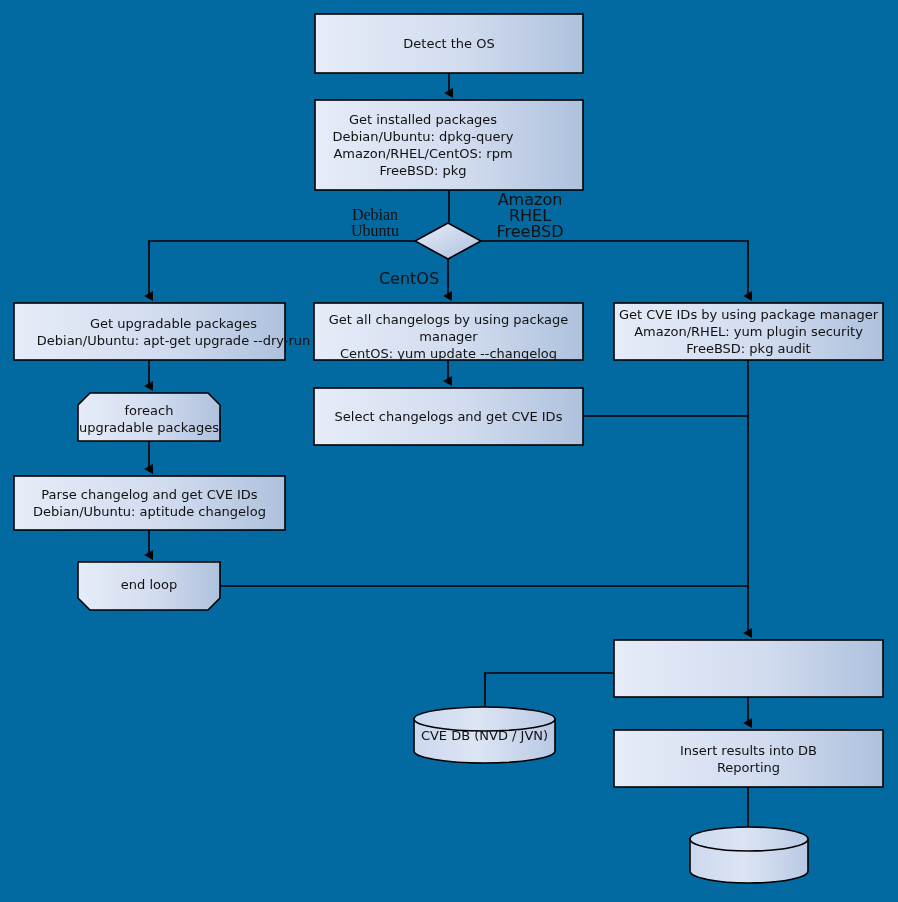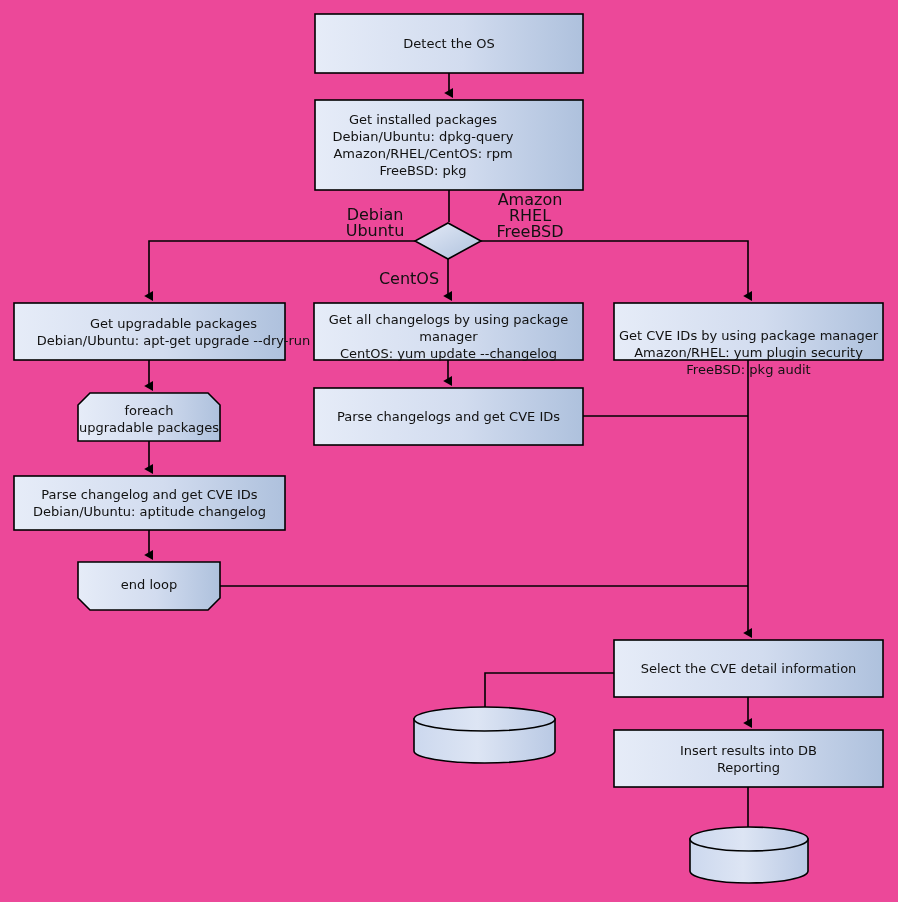--- a/index.html
+++ b/index.html
@@ -10,21 +10,21 @@
   body {
     width: 898px;
     height: 902px;
     font-family: "DejaVu Sans", "Liberation Sans", sans-serif;
     overflow: hidden;
   }
   #canvas {
     position: relative;
     width: 898px;
     height: 902px;
-    background: #ec4899;
+    background: #0369a1;
   }
   svg.layer {
     position: absolute;
     left: 0;
     top: 0;
     width: 898px;
     height: 902px;
   }
   .node-label {
     position: absolute;
@@ -151,42 +151,42 @@
 Debian/Ubuntu: dpkg-query
 Amazon/RHEL/CentOS: rpm
 FreeBSD: pkg</div>
 
   <div class="node-label" style="left:14px; top:303px; width:319px; height:57px;">Get upgradable packages
 Debian/Ubuntu: apt-get upgrade --dry-run</div>
 
   <div class="node-label" style="left:310px; top:303px; width:277px; height:67px;">Get all changelogs by using package manager
 CentOS: yum update --changelog</div>
 
-  <div class="node-label" style="left:614px; top:303px; width:269px; height:57px;margin-top:21px;">Get CVE IDs by using package manager
+  <div class="node-label" style="left:614px; top:303px; width:269px; height:57px;">Get CVE IDs by using package manager
 Amazon/RHEL: yum plugin security
 FreeBSD: pkg audit</div>
 
   <div class="node-label" style="left:78px; top:393px; width:142px; height:52px;">foreach
 upgradable  packages</div>
 
-  <div class="node-label" style="left:314px; top:388px; width:269px; height:57px;">Parse changelogs and get CVE IDs</div>
+  <div class="node-label" style="left:314px; top:388px; width:269px; height:57px;">Select changelogs and get CVE IDs</div>
 
   <div class="node-label" style="left:14px; top:476px; width:271px; height:54px;">Parse changelog and get  CVE IDs
 Debian/Ubuntu: aptitude changelog</div>
 
   <div class="node-label" style="left:78px; top:562px; width:142px; height:44px;">end loop</div>
 
-  <div class="node-label" style="left:614px; top:640px; width:269px; height:57px;">Select the CVE detail information</div>
 
+  <div class="node-label" style="left:414px; top:713px; width:141px; height:44px;">CVE DB (NVD / JVN)</div>
 
   <div class="node-label" style="left:614px; top:730px; width:269px; height:57px;">Insert results into DB
 Reporting</div>
 
 
-  <div class="edge-label" style="left:336px; top:207px; width:78px;">Debian
+  <div class="edge-label" style="left:336px; top:207px; width:78px;font-family:Liberation Serif, serif;">Debian
 Ubuntu</div>
 
   <div class="edge-label" style="left:487px; top:192px; width:86px;">Amazon
 RHEL
 FreeBSD</div>
 
   <div class="edge-label" style="left:378px; top:271px; width:62px;">CentOS</div>
 
 </div>
 

